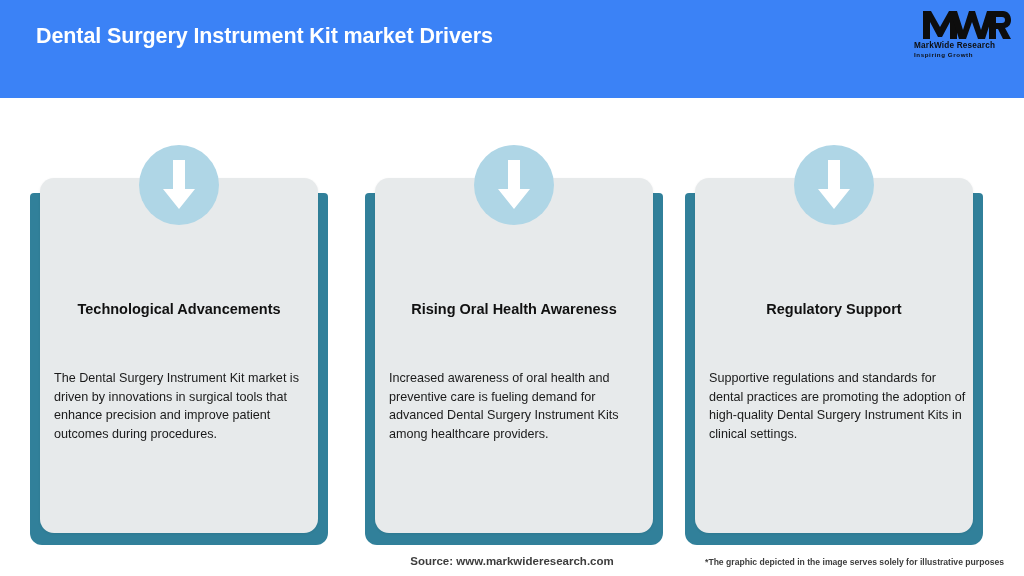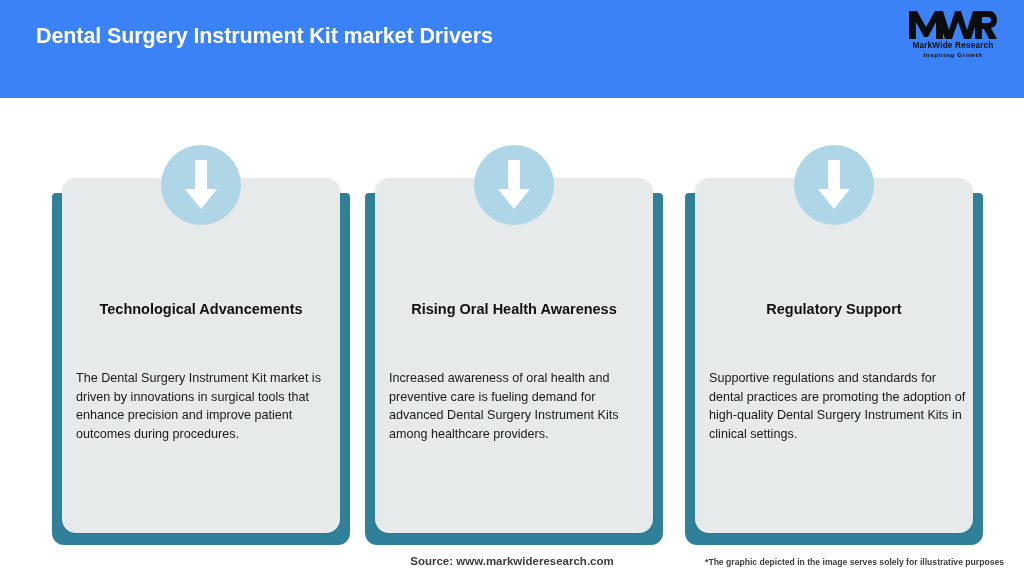--- a/index.html
+++ b/index.html
@@ -31,25 +31,24 @@
     font-size: 21.5px;
     font-weight: bold;
     color: #ffffff;
     letter-spacing: -0.1px;
     white-space: nowrap;
   }
 
   
   .logo {
     position: absolute;
-    right: 18px;
+    right: 4px;
     top: 10px;
     width: 106px;
     height: 54px;
-    text-align: center;
   }
   .logo-mark {
     display: block;
     margin: 0 auto;
   }
   .logo-name {
     display: block;
     font-size: 8.2px;
     font-weight: bold;
     color: #0d0d0d;
@@ -74,21 +73,21 @@
     top: 98px;
     width: 1024px;
     height: 478px;
   }
   .card-wrap {
     position: absolute;
     top: 47px;
     width: 298px;
     height: 400px;
   }
-  .card-wrap.c1 { left: 52px; }
+  .card-wrap.c1 { left: 30px; }
   .card-wrap.c2 { left: 365px; }
   .card-wrap.c3 { left: 685px; }
 
   
   .card-frame {
     position: absolute;
     left: 0;
     top: 48px;
     width: 298px;
     height: 352px;

